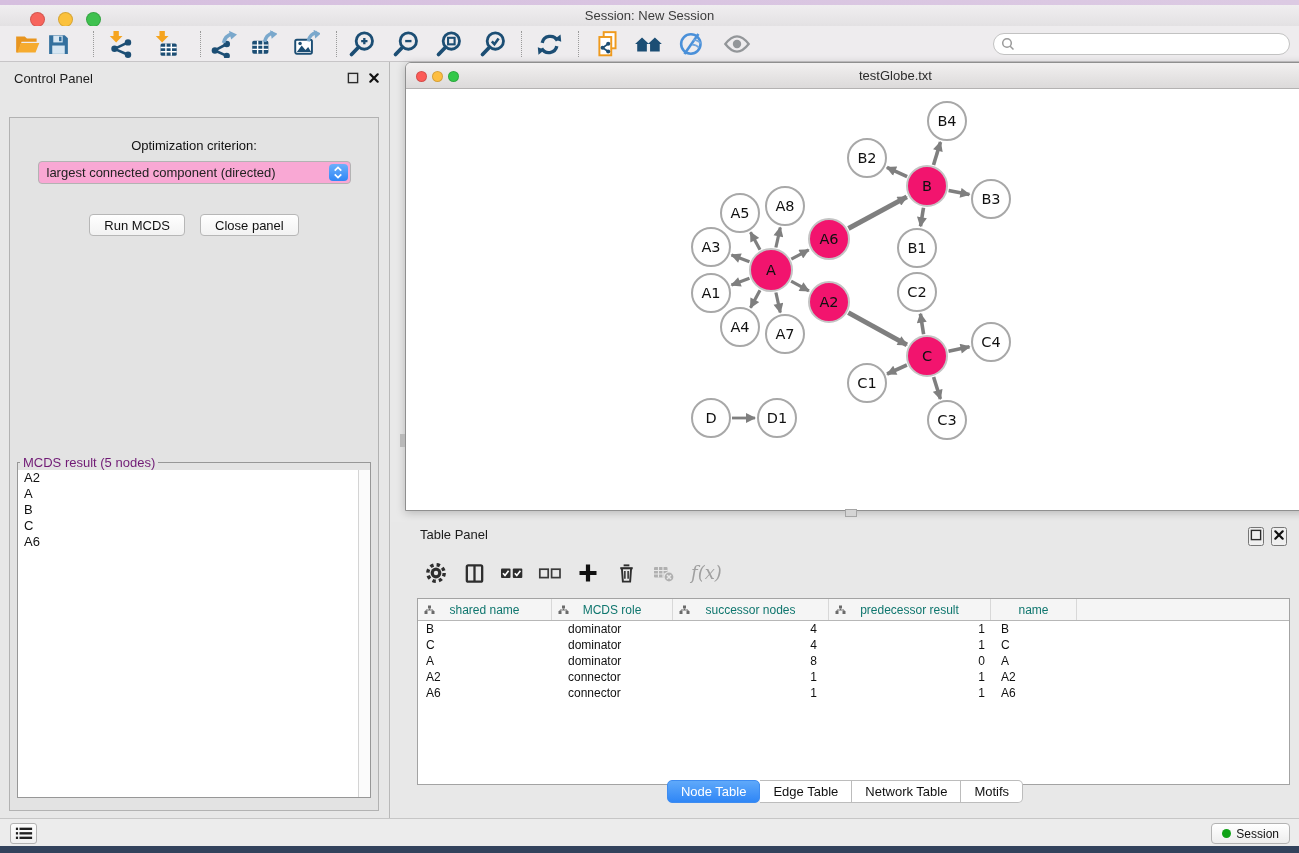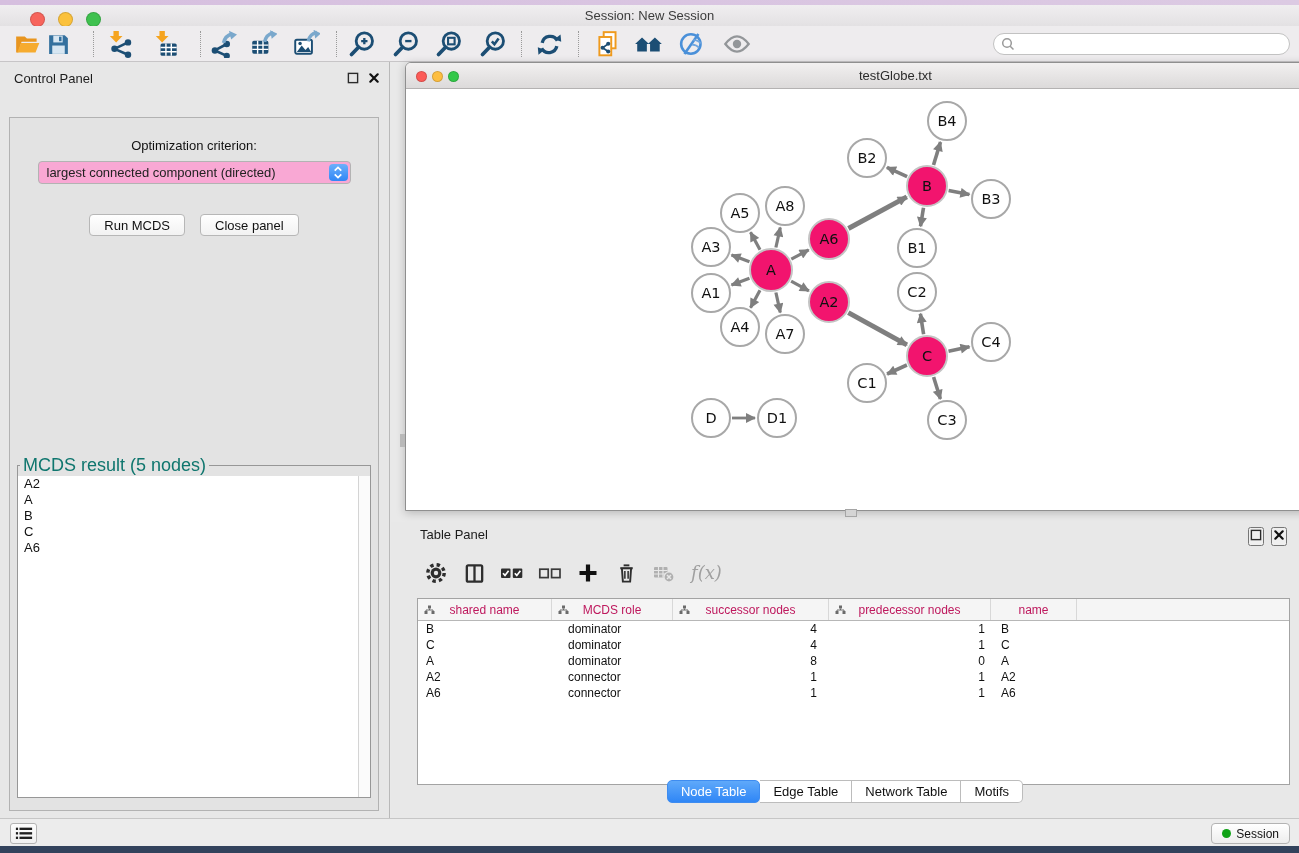--- a/index.html
+++ b/index.html
@@ -37,21 +37,21 @@
   .seg:last-child { border-radius:0 5px 5px 0; }
   .seg.active { background:linear-gradient(#5fa9fa,#2f86f6); border-color:#3e8cf0; color:#fff; border-radius:5px; }
   .cp-content { position:absolute; left:9px; right:10px; top:55px; bottom:7px; background:#e3e3e3; border:1px solid #b2b2b2; }
   .opt-label { margin-top:20px; text-align:center; font-size:13px; color:#111; }
   .combo { position:relative; width:313px; height:23px; margin:8px auto 0 auto; background:#f9a8d4; border:1px solid #b3b3b3; border-radius:4px; }
   .combo .val { display:block; line-height:21px; font-size:13px; padding:0 26px 0 8px; white-space:nowrap; overflow:hidden; text-overflow:ellipsis; }
   .combo .spin { position:absolute; right:2px; top:2px; width:19px; height:17px; border-radius:4px; background:linear-gradient(#6cb0fb,#3186f6); display:flex; align-items:center; justify-content:center; }
   .btn-row { margin-top:30px; display:flex; justify-content:center; gap:15px; }
   .push-btn { height:22px; padding:0 14px; font-size:13px; font-family:"Liberation Sans",sans-serif; background:linear-gradient(#ffffff,#f2f2f2); border:1px solid #b7b7b7; border-radius:4px; color:#111; }
   fieldset.mcds { position:absolute; left:7px; right:7px; top:337px; bottom:12px; border:1px solid #979797; padding:0; }
-  fieldset.mcds legend { font-size:18px; color:#0f766e; margin-left:2px; padding:0 3px; }
+  fieldset.mcds legend { font-size:13px; color:#701a75; margin-left:2px; padding:0 3px; }
   .mcds-list { position:relative; width:100%; height:100%; background:#fff; overflow:hidden; }
   .mcds-track { position:absolute; top:0; right:0; bottom:0; width:12px; background:#fbfbfb; border-left:1px solid #d4d4d4; }
   .mcds-item { font-size:13px; line-height:16px; padding-left:6px; color:#111; }
 
   
   .network-window { position:absolute; left:405px; top:62px; width:981px; height:449px; background:#fff; border:1px solid #8f8f8f; border-radius:6px 6px 0 0; box-shadow:0 2px 10px rgba(0,0,0,.22); }
   .nw-titlebar { position:relative; height:26px; background:linear-gradient(#f2f0f0,#dcdada); border-bottom:1px solid #b4b2b2; border-radius:5px 5px 0 0; }
   .nw-title { text-align:center; line-height:26px; font-size:13px; color:#2b2b2b; }
   .nw-tl { position:absolute; top:7.5px; width:11px; height:11px; border-radius:50%; border:1px solid rgba(0,0,0,.15); }
   .nw-tl.red{ left:10px; background:#fc5b57; } .nw-tl.yellow{ left:26px; background:#fdbe41; } .nw-tl.green{ left:42px; background:#34c84a; }
@@ -63,21 +63,21 @@
 
   
   .table-panel { position:absolute; left:391px; top:522px; width:908px; height:296px; background:#e8e8e8; }
   .tp-header { position:relative; height:26px; }
   .tp-title { left:29px; top:5px; }
   .tp-panel-icons { position:absolute; right:12px; top:5px; display:flex; gap:7px; }
   .tp-toolbar { position:absolute; left:26px; right:9px; top:32px; height:38px; display:flex; align-items:center; gap:12px; padding-left:6px; }
   .tp-tool { width:26px; height:26px; border:none; background:transparent; display:flex; align-items:center; justify-content:center; }
   .tp-table { position:absolute; left:26px; right:9px; top:76px; height:187px; background:#fff; border:1px solid #a3a3a3; overflow:hidden; }
   .thead { display:grid; grid-template-columns:134px 121px 156px 162px 86px 1fr; height:22px; background:#f5f5f5; border-bottom:1px solid #b7b7b7; }
-  .th { position:relative; display:flex; align-items:center; justify-content:center; font-size:12px; color:#be185d; border-right:1px solid #d8d8d8; }
+  .th { position:relative; display:flex; align-items:center; justify-content:center; font-size:12px; color:#0f766e; border-right:1px solid #d8d8d8; }
   .th .col-ico { position:absolute; left:6px; top:6px; }
   .th.last { border-right:none; }
   .trow { display:grid; grid-template-columns:134px 121px 156px 162px 86px 1fr; height:16px; align-items:center; }
   .tcell { font-size:12px; color:#111; white-space:nowrap; overflow:hidden; }
   .tcell.c0 { padding-left:8px; } .tcell.c1 { padding-left:16px; }
   .tcell.c2 { text-align:right; padding-right:12px; } .tcell.c3 { text-align:right; padding-right:6px; }
   .tcell.c4 { padding-left:10px; }
   .tp-tabs { position:absolute; left:0; right:0; top:258px; display:flex; justify-content:center; }
   .tp-tabs .seg { height:23px; }
 
@@ -474,21 +474,21 @@
         </div>
       <div class="th">
           <svg class="col-ico" width="11" height="10" viewBox="0 0 11 10">
             <g fill="#6b6b6b">
               <rect x="4" y="0.5" width="3" height="3"></rect>
               <rect x="0.5" y="6" width="3" height="3"></rect>
               <rect x="7.5" y="6" width="3" height="3"></rect>
             </g>
             <path d="M5.5 3.5V5M2 6V5h7v1" stroke="#6b6b6b" fill="none"></path>
           </svg>
-          <span>predecessor nodes</span>
+          <span>predecessor result</span>
         </div>
       <div class="th">
           <span>name</span>
         </div>
       <div class="th last"></div>
     </div>
     <div class="tbody">
         <div class="trow">
           <div class="tcell c0">B</div>
           <div class="tcell c1">dominator</div>

